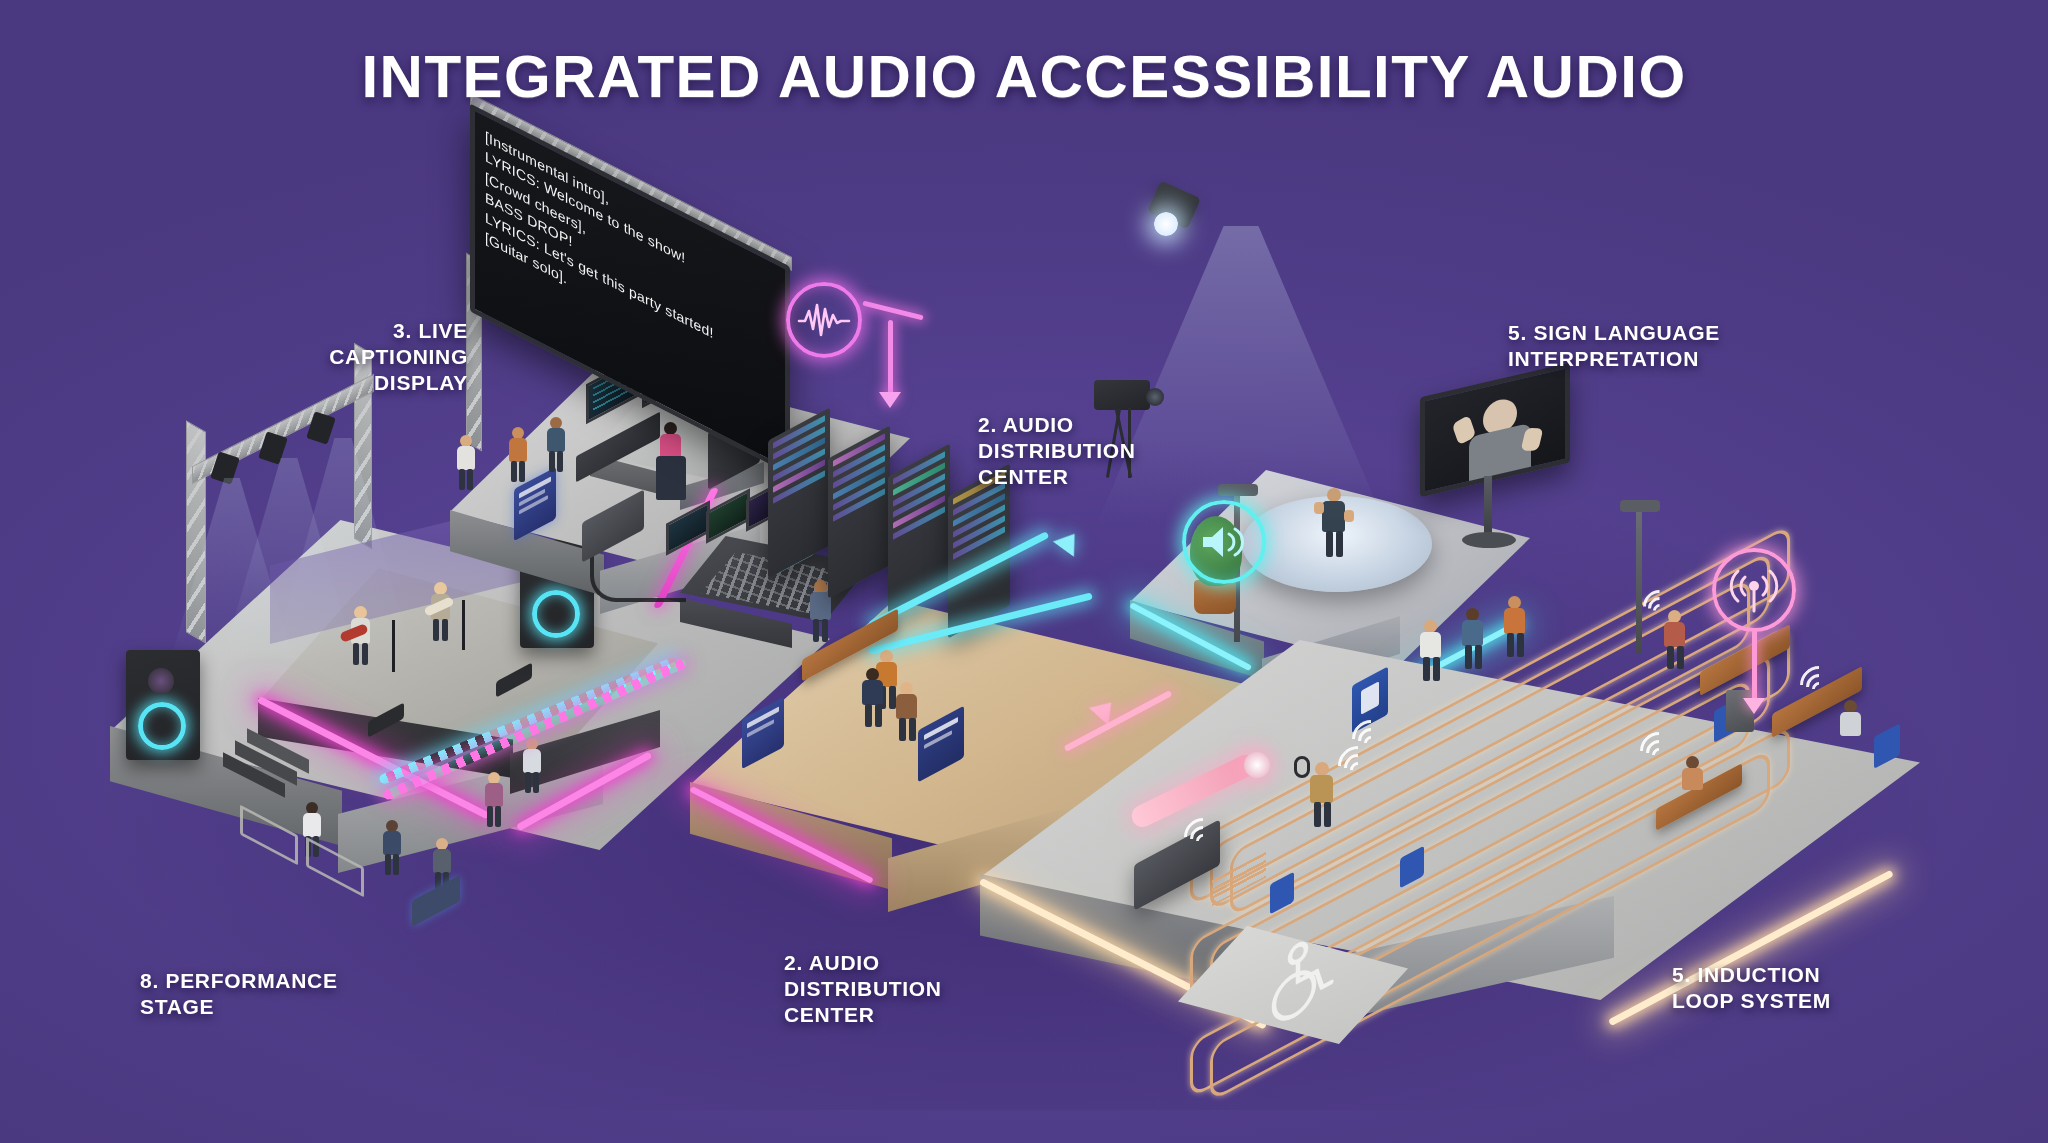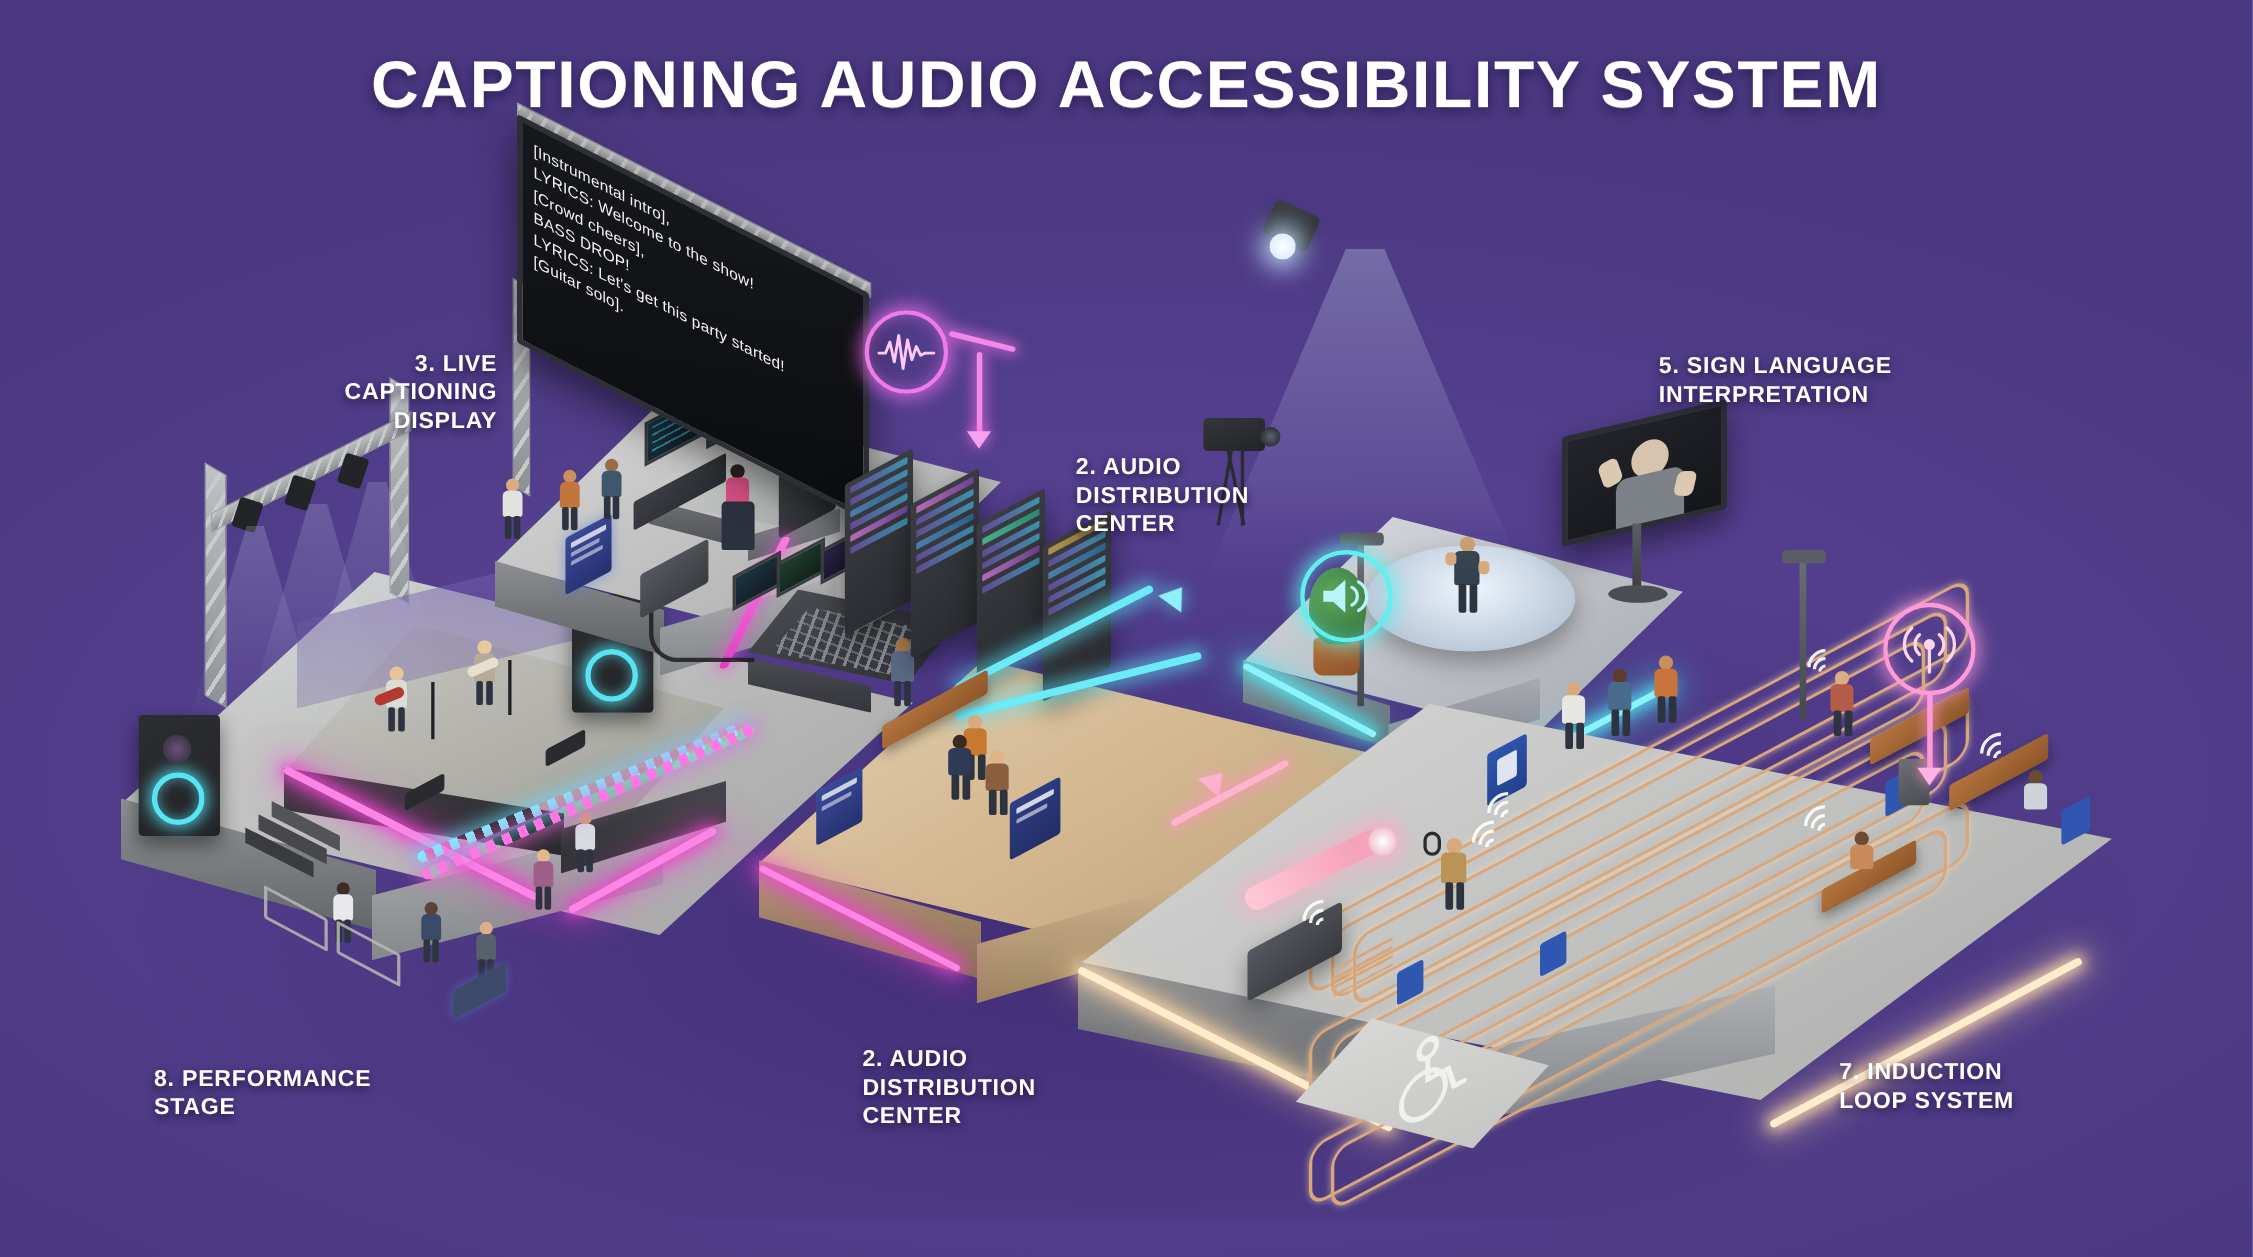--- a/index.html
+++ b/index.html
@@ -84,21 +84,21 @@
   .bench{ position:absolute; background:linear-gradient(160deg,#b5743f,#8d5629); border-radius:3px;
       box-shadow:0 5px 10px rgba(0,0,0,.35);}
 
   .spotbeam{ position:absolute; background:linear-gradient(180deg, rgba(220,235,255,.55), rgba(200,225,255,0));
     clip-path:polygon(44% 0,56% 0,100% 100%,0 100%); }
 </style>
 </head>
 <body>
 
 <div id="header">
-  <div id="title">CAPTIONING AUDIO ACCESSIBILITY SYSTEM</div>
+  <div id="title">INTEGRATED AUDIO ACCESSIBILITY AUDIO</div>
 </div>
 
 <div id="scene">
 
   <div style="position:absolute;left:90px;top:430px;width:1880px;height:680px;background:radial-gradient(ellipse at 50% 55%, rgba(30,12,66,.45), rgba(30,12,66,0) 70%);"></div>
 
   <div style="position:absolute;left:110px;top:520px;width:720px;height:420px;">
 
     <div style="position:absolute;left:0;top:0;width:720px;height:330px;
       background:linear-gradient(150deg,#d4d5d4,#b9bab9 55%,#a2a3a3);
@@ -635,19 +635,19 @@
 </div>
 
 <div class="callout" style="left:140px;top:968px;">8. PERFORMANCE
 STAGE</div>
 <div class="callout" style="left:784px;top:950px;">2. AUDIO
 DISTRIBUTION
 CENTER</div>
 <div class="callout" style="left:978px;top:412px;">2. AUDIO
 DISTRIBUTION
 CENTER</div>
-<div class="callout" style="left:272px;top:318px;width:180px;text-align:right;">3. LIVE
+<div class="callout" style="left:288px;top:318px;width:180px;text-align:right;">3. LIVE
 CAPTIONING
 DISPLAY</div>
 <div class="callout" style="left:1508px;top:320px;">5. SIGN LANGUAGE
 INTERPRETATION</div>
-<div class="callout" style="left:1672px;top:962px;">7. INDUCTION
+<div class="callout" style="left:1672px;top:962px;">5. INDUCTION
 LOOP SYSTEM</div>
 
 </body></html>

